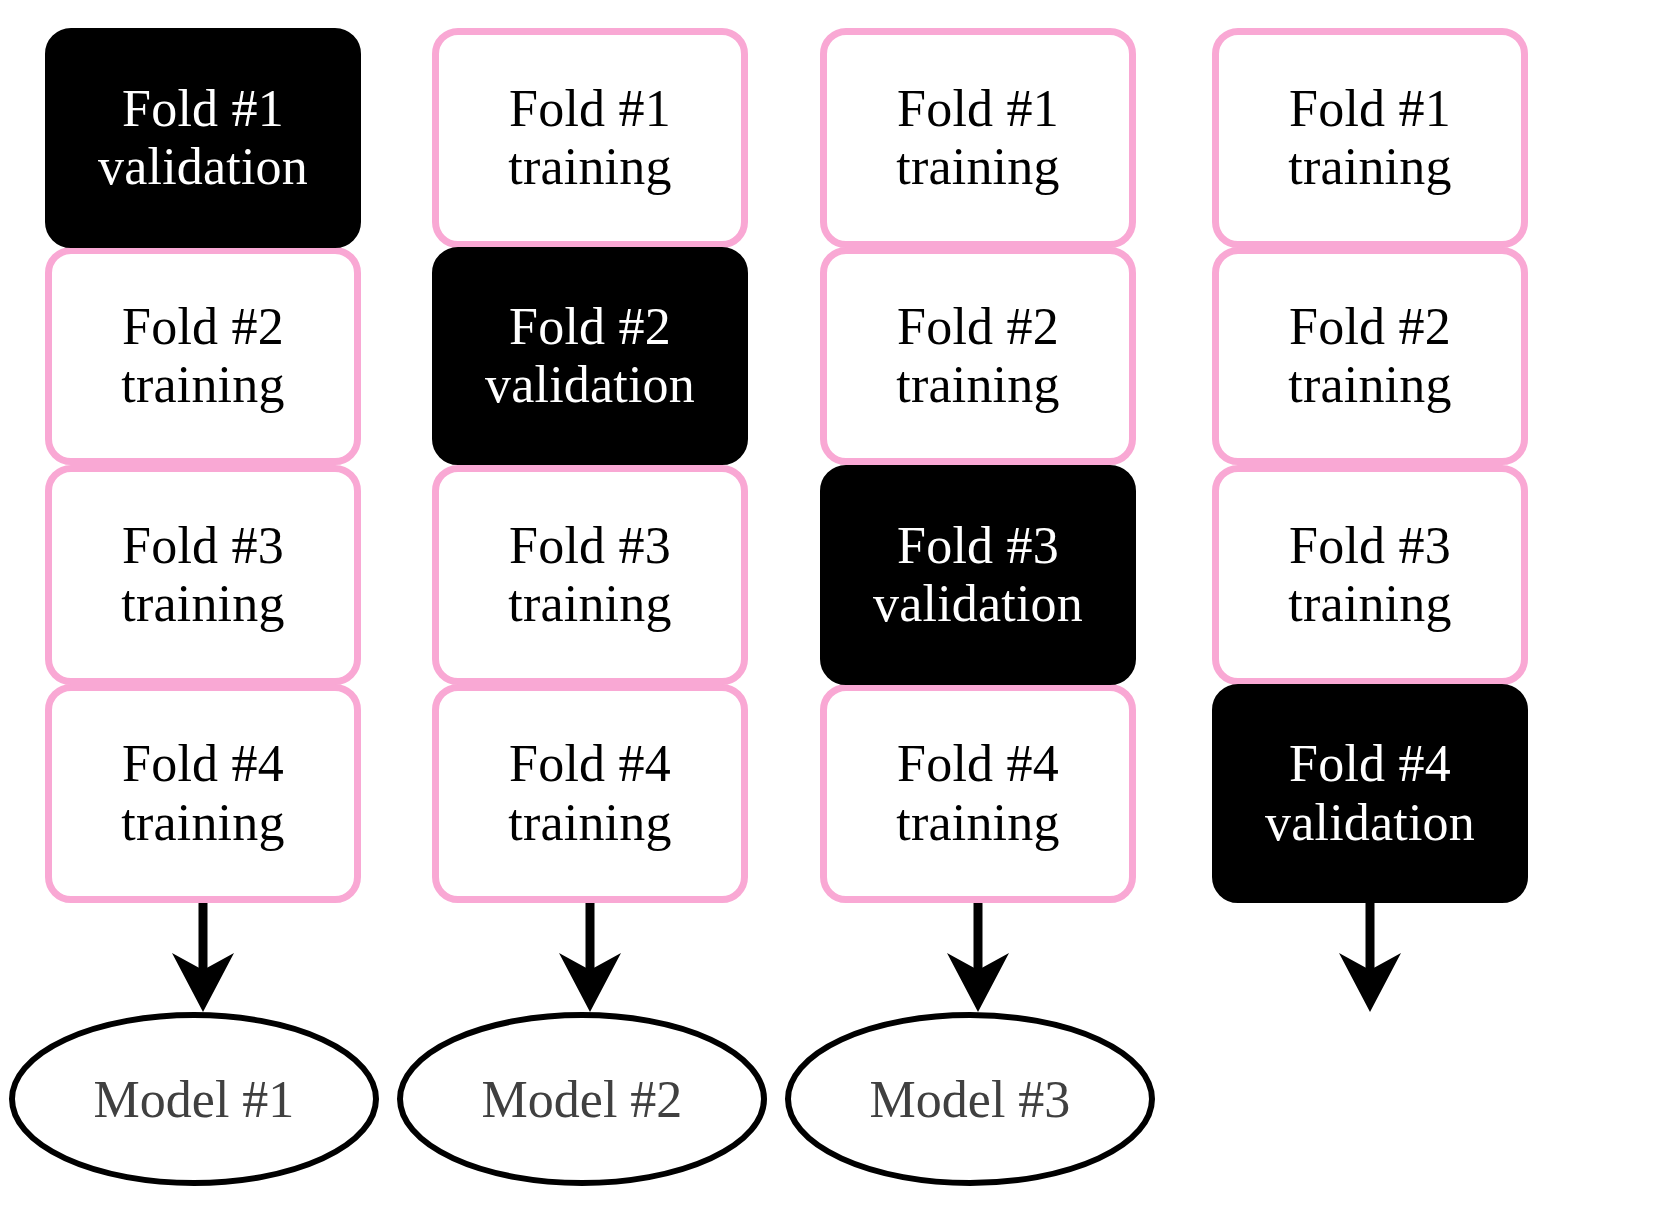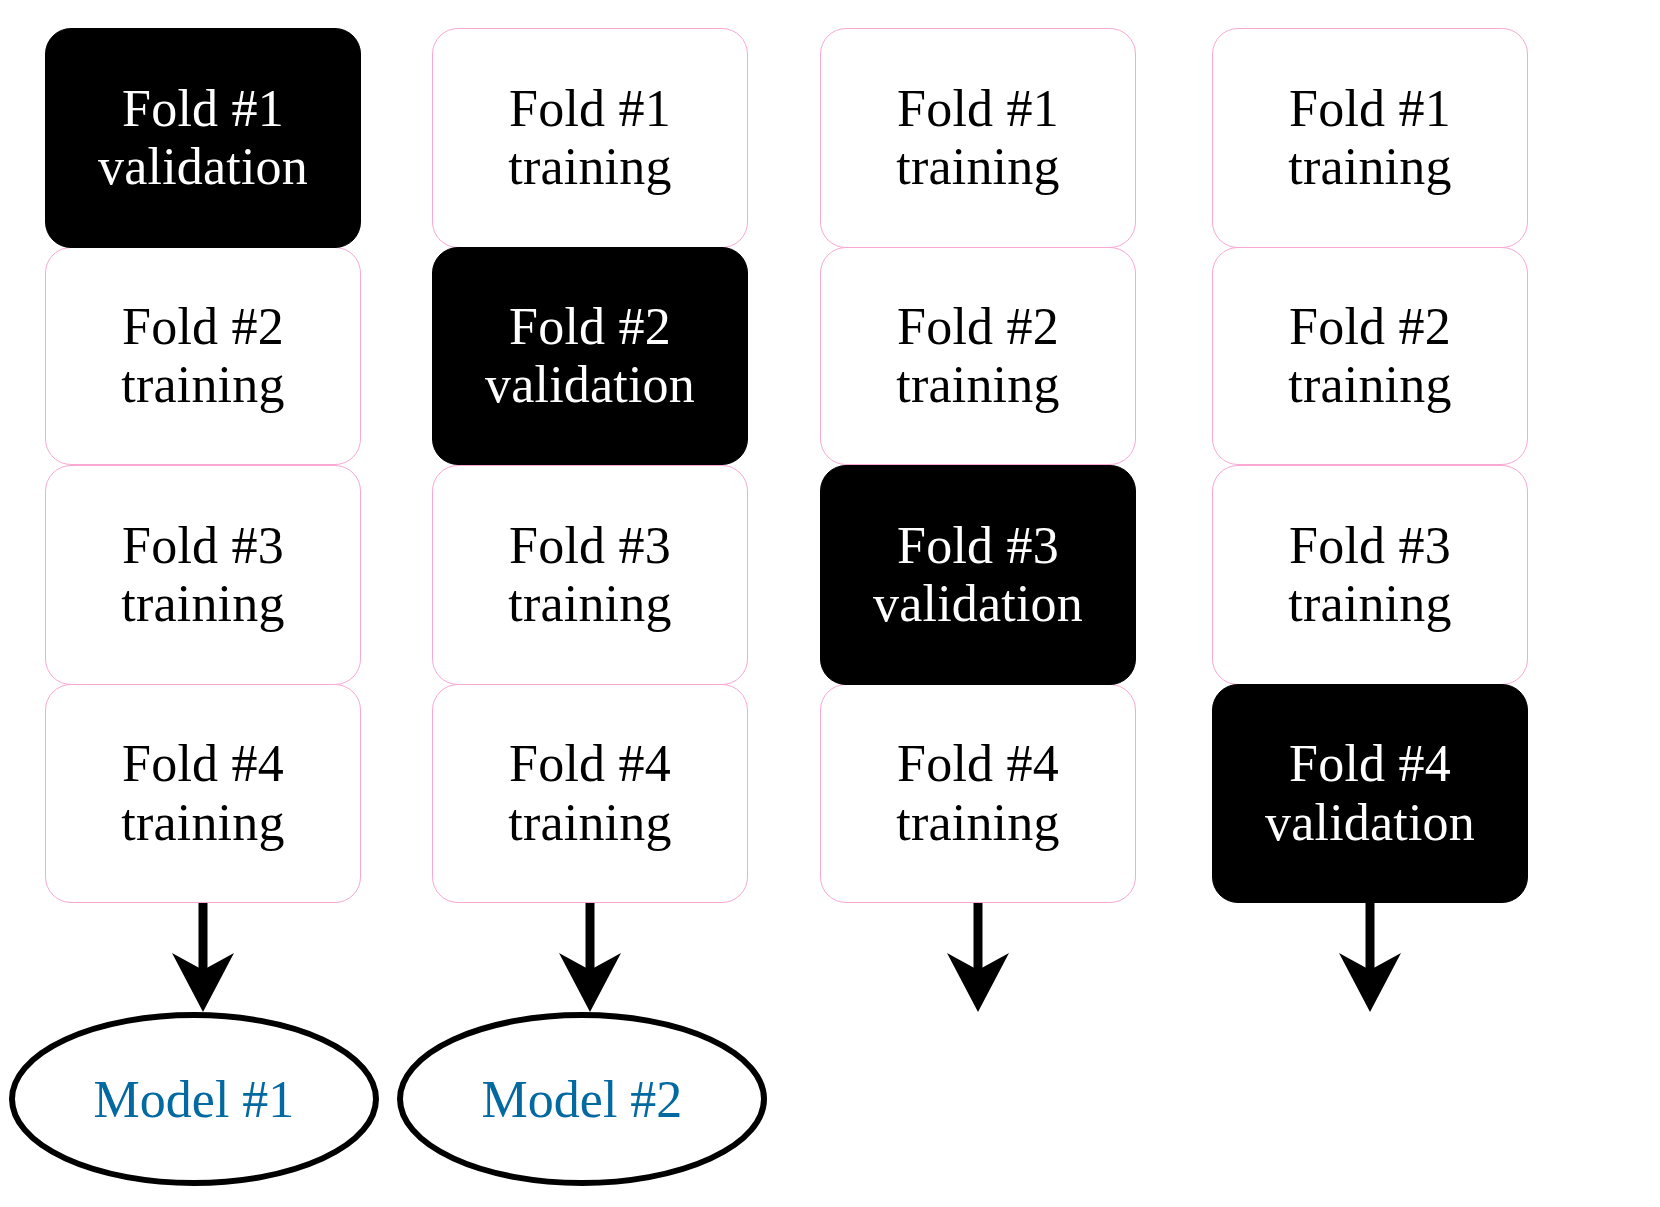--- a/index.html
+++ b/index.html
@@ -20,21 +20,21 @@
     position: absolute;
     top: 0;
     width: 405px;
     height: 1207px;
   }
   .fold-box {
     position: absolute;
     left: 17px;
     width: 316px;
     box-sizing: border-box;
-    border: 1px solid #f9a8d4;
+    border: 7px solid #f9a8d4;
     border-radius: 26px;
     display: flex;
     flex-direction: column;
     align-items: center;
     justify-content: center;
     line-height: 1.12;
     font-size: 52px;
     letter-spacing: 0.2px;
   }
   .fold-box.training {
@@ -77,21 +77,21 @@
   .model-label {
     position: absolute;
     left: 0;
     top: 0;
     width: 372px;
     height: 176px;
     display: flex;
     align-items: center;
     justify-content: center;
     font-size: 52px;
-    color: #0369a1;
+    color: #404040;
     white-space: nowrap;
   }
 </style>
 </head>
 <body>
 
 <div id="canvas">
     <div class="column" style="left: 28px;">
       <div class="fold-box validation" style="top: 28px; height: 220px; z-index: 5;">
         <span class="fold-line">Fold #1</span>
@@ -169,20 +169,26 @@
         <span class="fold-line">Fold #4</span>
         <span class="fold-line">training</span>
       </div>
       <div class="arrow-wrap" style="top: 900px;">
         <svg viewBox="0 0 316 112" preserveAspectRatio="none">
           <line x1="158" y1="0" x2="158" y2="80" stroke="#000" stroke-width="9"></line>
           <path d="M 158 112 L 127 53 L 158 70 L 189 53 Z" fill="#000"></path>
         </svg>
       </div>
     </div>
+    <div class="model-node" style="left: 784px; top: 1011px;">
+      <svg viewBox="0 0 372 176">
+        <ellipse cx="186" cy="88" rx="182" ry="84" fill="#ffffff" stroke="#000000" stroke-width="6"></ellipse>
+      </svg>
+      <div class="model-label">Model #3</div>
+    </div>
     <div class="column" style="left: 1195px;">
       <div class="fold-box training" style="top: 28px; height: 220px; z-index: 2;">
         <span class="fold-line">Fold #1</span>
         <span class="fold-line">training</span>
       </div>
       <div class="fold-box training" style="top: 247px; height: 218px; z-index: 2;">
         <span class="fold-line">Fold #2</span>
         <span class="fold-line">training</span>
       </div>
       <div class="fold-box training" style="top: 465px; height: 220px; z-index: 2;">

